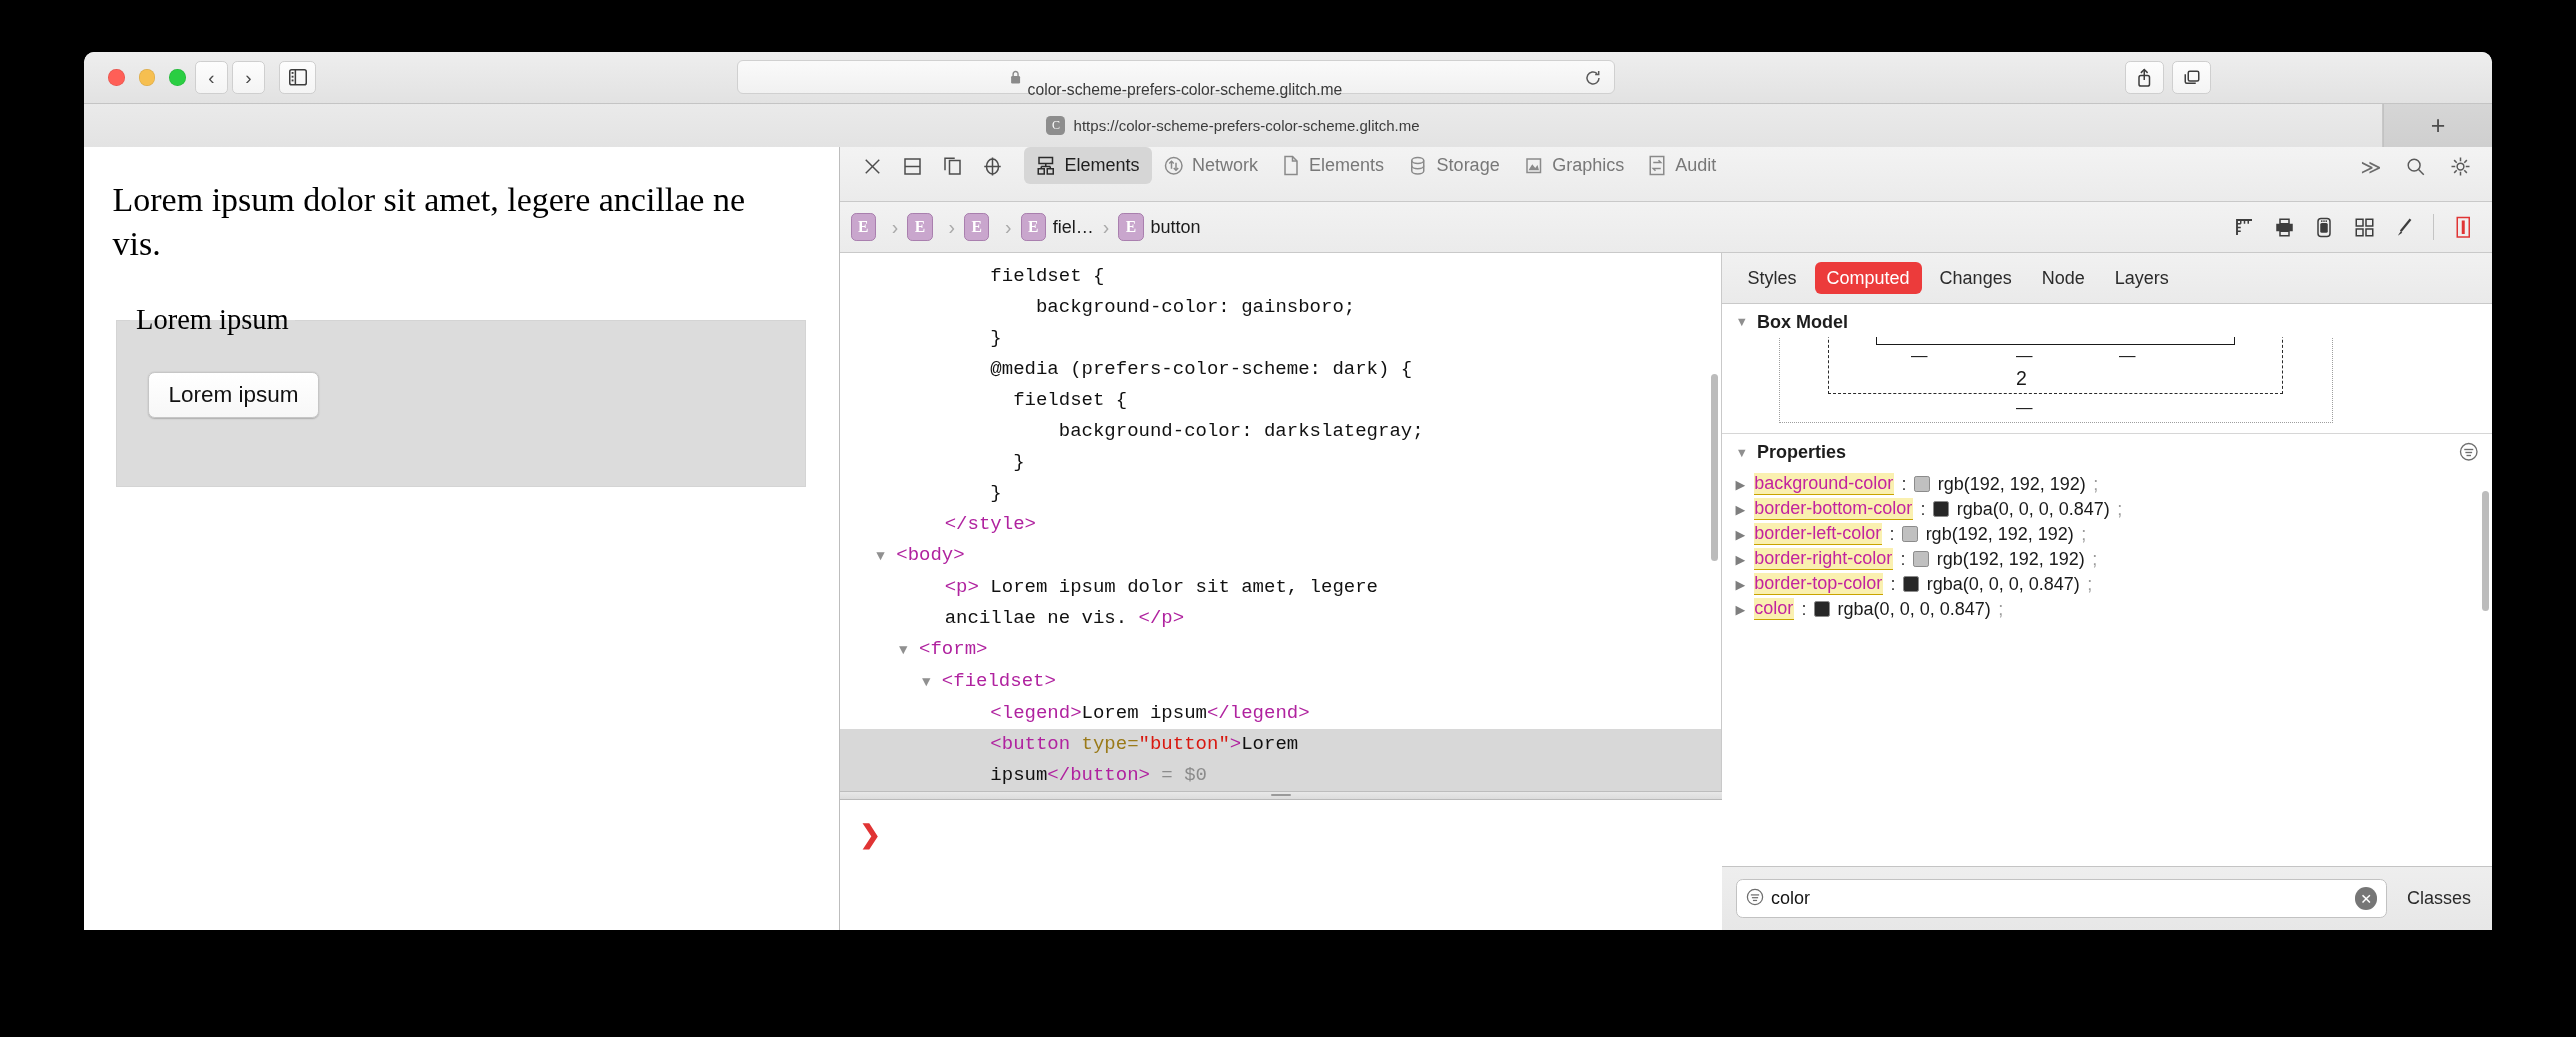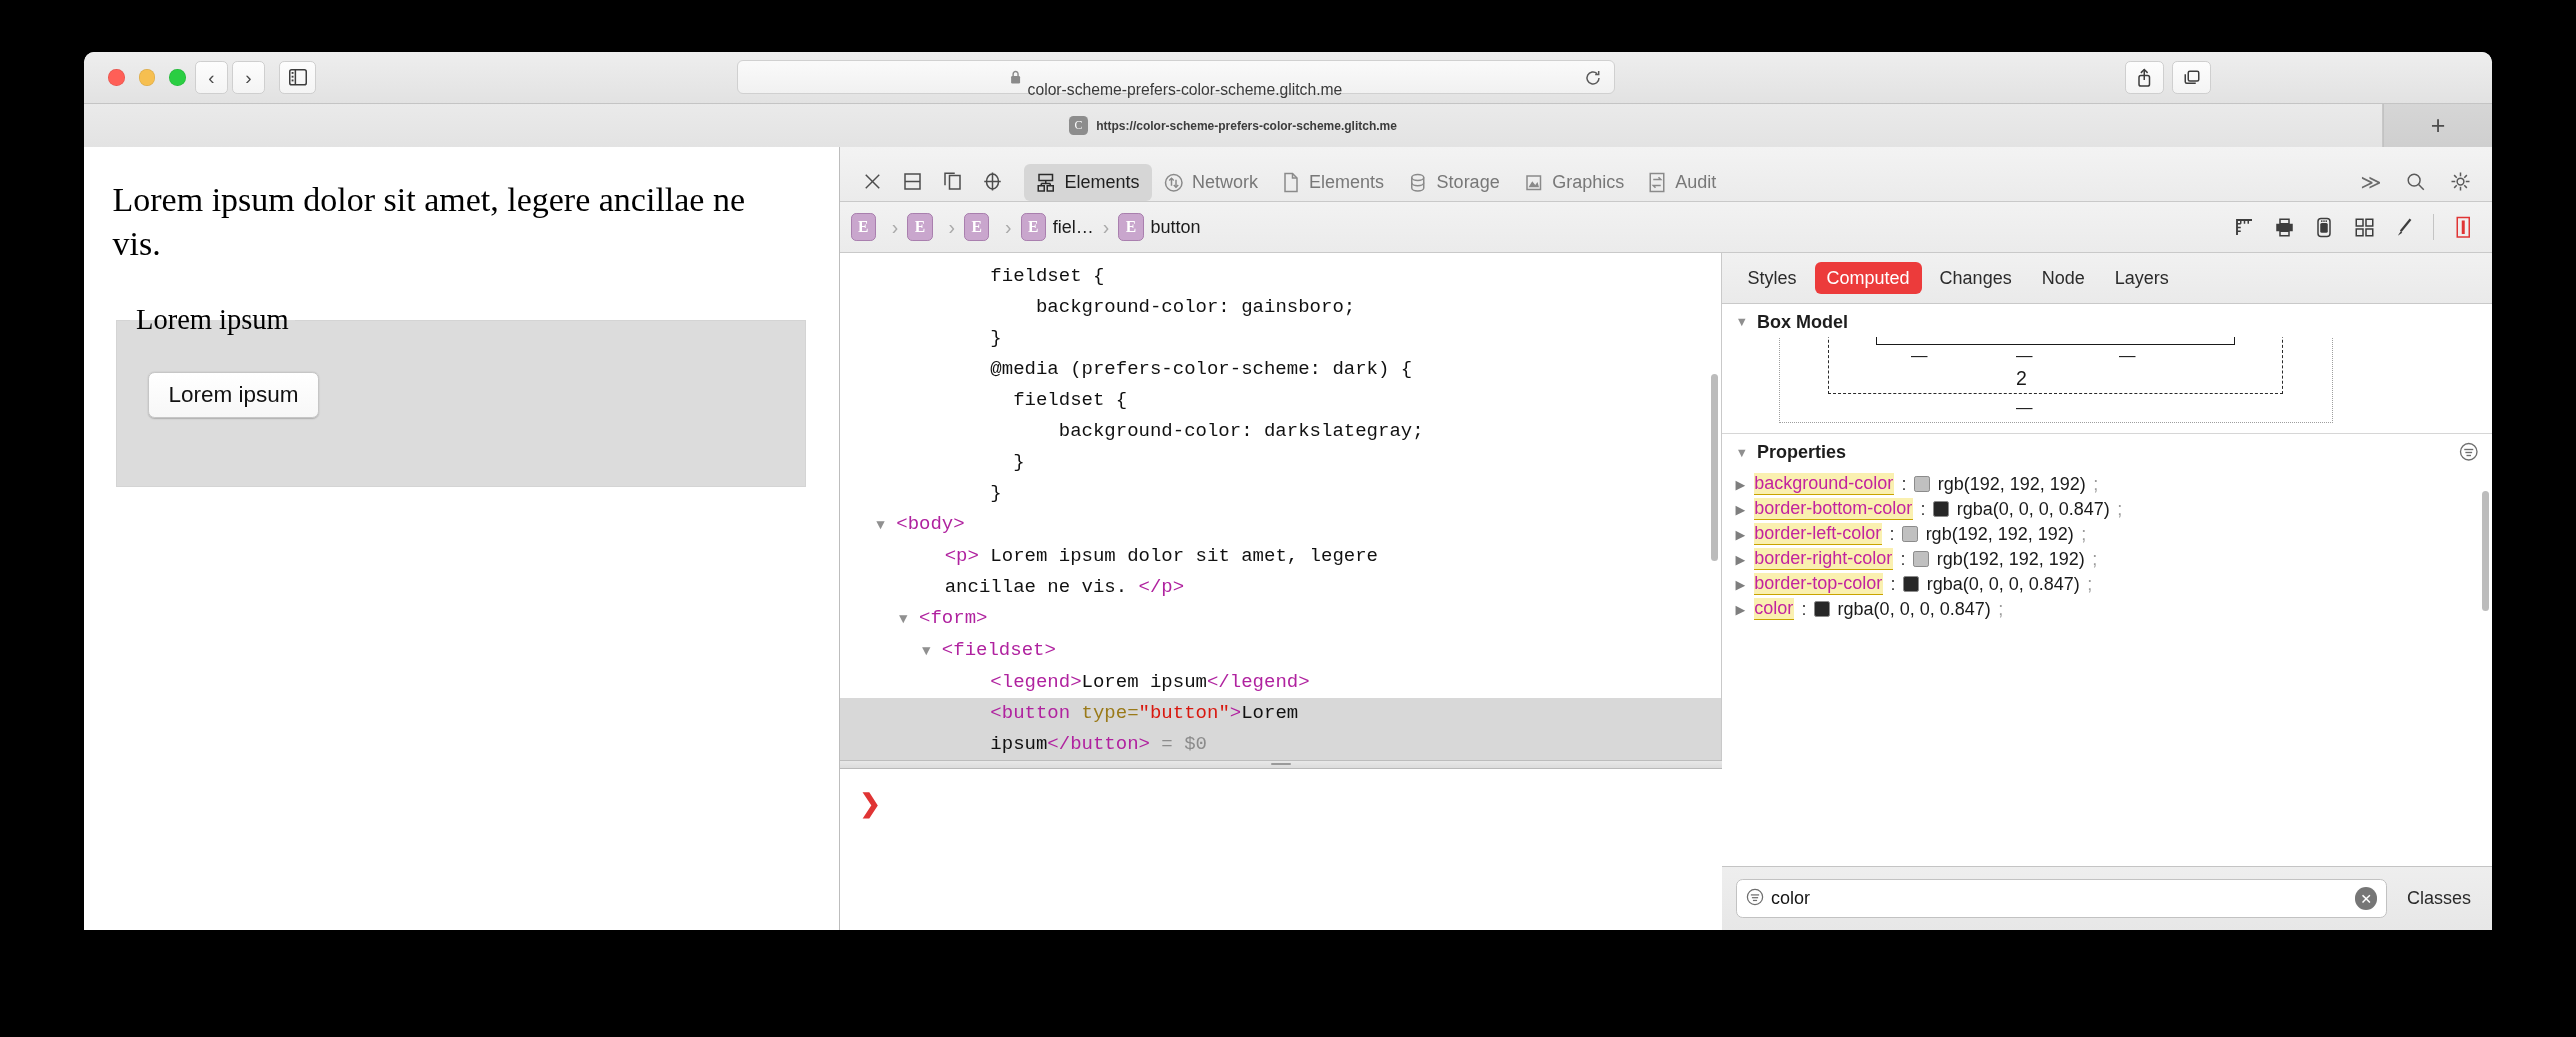--- a/index.html
+++ b/index.html
@@ -57,21 +57,21 @@
     position:absolute;left:0;top:0;right:109px;height:43px;
     background:linear-gradient(#eaeaea,#e3e3e3);
     display:flex;align-items:center;justify-content:center;gap:8.2px;
     box-sizing:border-box;border-right:0.7px solid #c8c8c8;
   }
   .favicon{
     width:19px;height:19px;border-radius:4.5px;background:#8d8d8d;color:#fff;
     font-size:12px;display:flex;align-items:center;justify-content:center;
     font-family:"Liberation Serif",serif;
   }
-  .tab .ttxt{font-size:12px;color:#3c3c3c;font-weight:bold;}
+  .tab .ttxt{font-size:15px;color:#3c3c3c;}
   .newtab{
     position:absolute;right:0;top:0;width:109px;height:43px;
     background:linear-gradient(#d6d6d6,#cfcfcf);
     display:flex;align-items:center;justify-content:center;
     font-size:25px;color:#4d4d4d;font-weight:300;
     border-left:0.7px solid #c2c2c2;box-sizing:border-box;
   }
 
   
   #content{position:absolute;left:0;top:95px;right:0;bottom:0;display:flex;background:#4c1d95;}
@@ -99,21 +99,21 @@
     box-shadow:0 0.7px 1.5px rgba(0,0,0,.22);
     margin:16.5px 0 0 18px;
   }
 
   
   #devtools{flex:1;display:flex;flex-direction:column;background:#fff;min-width:0;}
 
   .dt-toolbar{
     height:55px;background:linear-gradient(#f3f3f3,#ebebeb);
     border-bottom:0.7px solid #c9c9c9;
-    display:flex;align-items:flex-end;padding:0 12px;box-sizing:border-box;gap:0;
+    display:flex;align-items:flex-start;padding:0 12px;box-sizing:border-box;gap:0;
   }
   .dt-ic{width:40px;height:39px;display:flex;align-items:center;justify-content:center;color:#4d4d4d;}
   .dt-sep{width:12px;}
   .dt-tab{
     display:flex;align-items:center;gap:9px;height:37px;padding:0 12px;
     border-radius:6px;color:#787878;font-size:18px;
   }
   .dt-tab.active{background:#d6d6d6;color:#1f1f1f;}
   .dt-tab .lbl{white-space:nowrap;}
   .dt-right{margin-left:auto;display:flex;align-items:center;gap:4.5px;}
@@ -517,20 +517,21 @@
           <div class="dom">
             <div class="domscroll" id="domlines">
                 <div class="codeline">&nbsp;&nbsp;&nbsp;&nbsp;&nbsp;&nbsp;&nbsp;&nbsp;&nbsp;&nbsp;&nbsp;&nbsp;<span class="txt">fieldset {</span></div>
                 <div class="codeline">&nbsp;&nbsp;&nbsp;&nbsp;&nbsp;&nbsp;&nbsp;&nbsp;&nbsp;&nbsp;&nbsp;&nbsp;&nbsp;&nbsp;&nbsp;&nbsp;<span class="txt">background-color: gainsboro;</span></div>
                 <div class="codeline">&nbsp;&nbsp;&nbsp;&nbsp;&nbsp;&nbsp;&nbsp;&nbsp;&nbsp;&nbsp;&nbsp;&nbsp;<span class="txt">}</span></div>
                 <div class="codeline">&nbsp;&nbsp;&nbsp;&nbsp;&nbsp;&nbsp;&nbsp;&nbsp;&nbsp;&nbsp;&nbsp;&nbsp;<span class="txt">@media (prefers-color-scheme: dark) {</span></div>
                 <div class="codeline">&nbsp;&nbsp;&nbsp;&nbsp;&nbsp;&nbsp;&nbsp;&nbsp;&nbsp;&nbsp;&nbsp;&nbsp;&nbsp;&nbsp;<span class="txt">fieldset {</span></div>
                 <div class="codeline">&nbsp;&nbsp;&nbsp;&nbsp;&nbsp;&nbsp;&nbsp;&nbsp;&nbsp;&nbsp;&nbsp;&nbsp;&nbsp;&nbsp;&nbsp;&nbsp;&nbsp;&nbsp;<span class="txt">background-color: darkslategray;</span></div>
                 <div class="codeline">&nbsp;&nbsp;&nbsp;&nbsp;&nbsp;&nbsp;&nbsp;&nbsp;&nbsp;&nbsp;&nbsp;&nbsp;&nbsp;&nbsp;<span class="txt">}</span></div>
                 <div class="codeline">&nbsp;&nbsp;&nbsp;&nbsp;&nbsp;&nbsp;&nbsp;&nbsp;&nbsp;&nbsp;&nbsp;&nbsp;<span class="txt">}</span></div>
+                <div class="codeline">&nbsp;&nbsp;&nbsp;&nbsp;&nbsp;&nbsp;&nbsp;&nbsp;<span class="tag">&lt;/style&gt;</span></div>
                 <div class="codeline">&nbsp;&nbsp;<span class="tri">▼</span>&nbsp;<span class="tag">&lt;body&gt;</span></div>
                 <div class="codeline">&nbsp;&nbsp;&nbsp;&nbsp;&nbsp;&nbsp;&nbsp;&nbsp;<span class="tag">&lt;p&gt;</span><span class="txt"> Lorem ipsum dolor sit amet, legere</span></div>
                 <div class="codeline">&nbsp;&nbsp;&nbsp;&nbsp;&nbsp;&nbsp;&nbsp;&nbsp;<span class="txt">ancillae ne vis. </span><span class="tag">&lt;/p&gt;</span></div>
                 <div class="codeline">&nbsp;&nbsp;&nbsp;&nbsp;<span class="tri">▼</span>&nbsp;<span class="tag">&lt;form&gt;</span></div>
                 <div class="codeline">&nbsp;&nbsp;&nbsp;&nbsp;&nbsp;&nbsp;<span class="tri">▼</span>&nbsp;<span class="tag">&lt;fieldset&gt;</span></div>
                 <div class="codeline">&nbsp;&nbsp;&nbsp;&nbsp;&nbsp;&nbsp;&nbsp;&nbsp;&nbsp;&nbsp;&nbsp;&nbsp;<span class="tag">&lt;legend&gt;</span><span class="txt">Lorem ipsum</span><span class="tag">&lt;/legend&gt;</span></div>
                 <div class="codeline sel">&nbsp;&nbsp;&nbsp;&nbsp;&nbsp;&nbsp;&nbsp;&nbsp;&nbsp;&nbsp;&nbsp;&nbsp;<span class="tag">&lt;button </span><span class="attr">type=</span><span class="val">"button"</span><span class="tag">&gt;</span><span class="txt">Lorem</span></div>
                 <div class="codeline sel">&nbsp;&nbsp;&nbsp;&nbsp;&nbsp;&nbsp;&nbsp;&nbsp;&nbsp;&nbsp;&nbsp;&nbsp;<span class="txt">ipsum</span><span class="tag">&lt;/button&gt;</span><span class="dim"> = $0</span></div>
               </div>
             <div class="domsb"></div>

